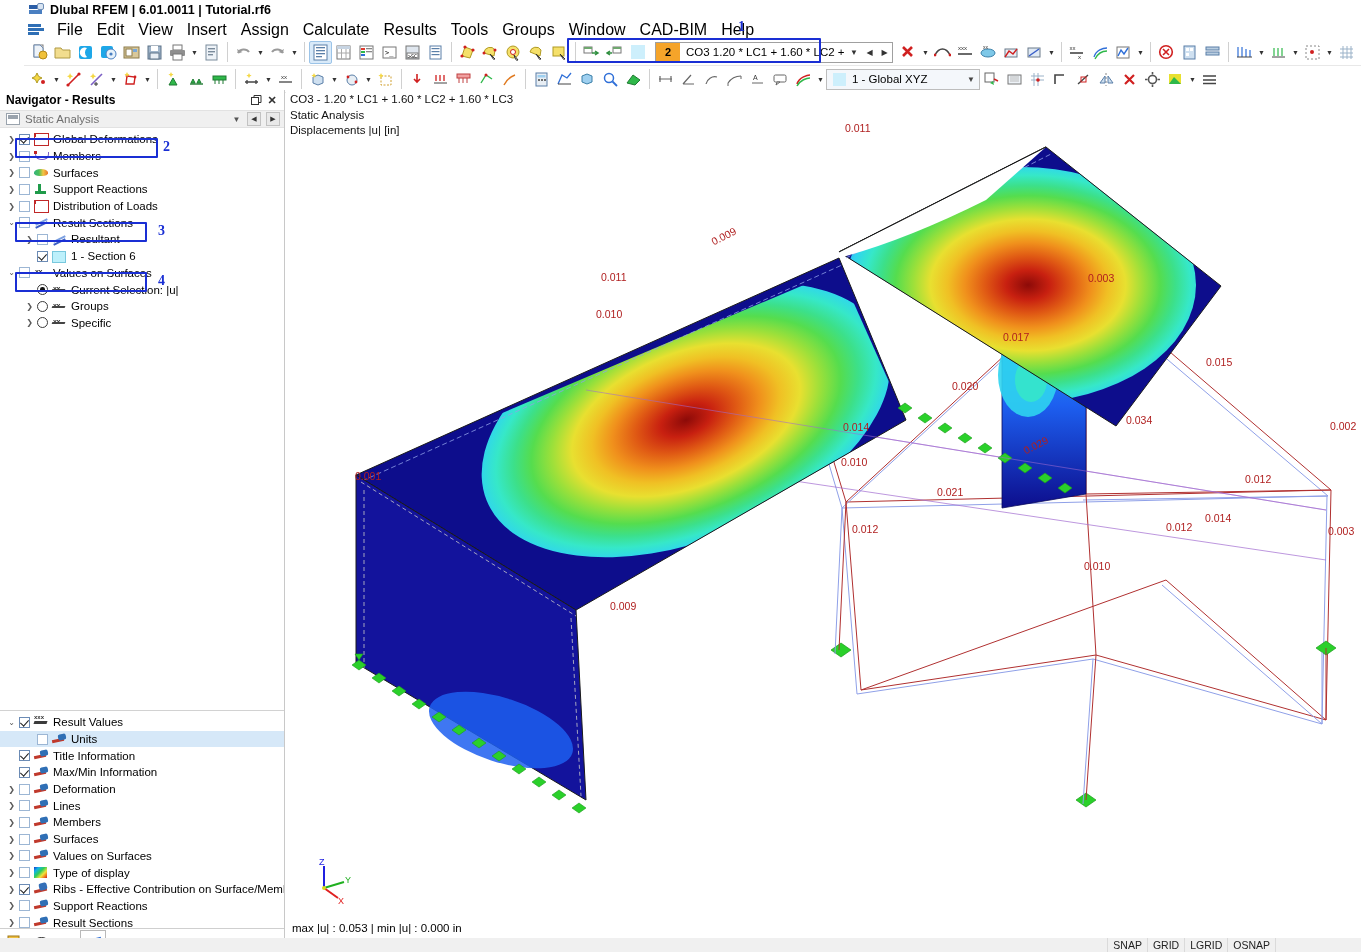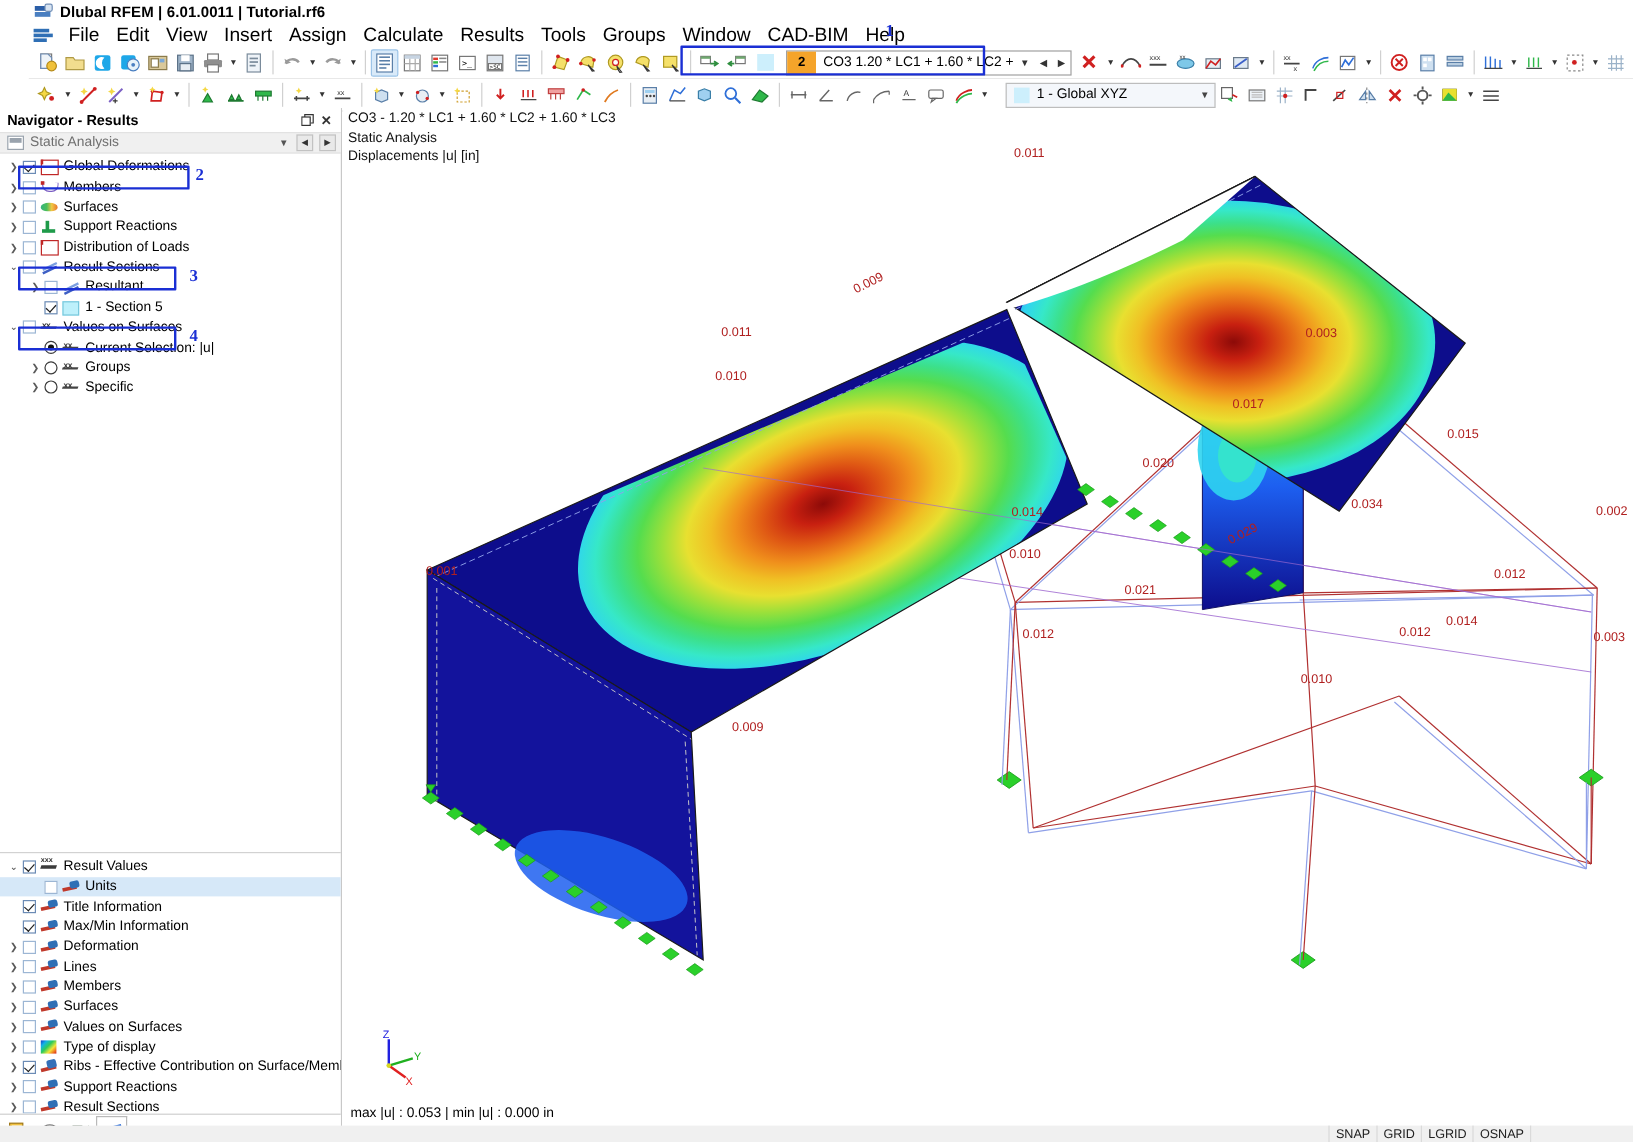--- a/index.html
+++ b/index.html
@@ -73,22 +73,22 @@
   .lc-nav { width:15px; display:flex;align-items:center;justify-content:center;font-size:8px;color:#333;}
   .annot-box {
     position:absolute; border:2px solid #1a2fd4; pointer-events:none; border-radius:1px;
   }
   .annot-num {
     position:absolute; color:#1a2fd4; font-weight:bold; font-size:14px;
     font-family:"Liberation Serif", serif;
   }
 
   .cs-combo {
-    display:flex; align-items:center; height:21px; width: 175px;
-    border:1px solid #bdbdbd; background:#f4f7fb; font-size:11.5px; margin-left:12px; flex:none;
+    display:flex; align-items:center; height:21px; width: 154px;
+    border:1px solid #bdbdbd; background:#f4f7fb; font-size:11.5px; margin-left:0; flex:none;
   }
   .cs-swatch { width:13px; height:13px; background:#cdeffc; margin:0 6px; flex:none;}
   .cs-arrow { width:16px; text-align:center; font-size:8px; color:#444;}
 
   
   .navigator {
     position:absolute; left:0; top:90px; width:285px; height:862px;
     background:#fff; border-right:1px solid #c8c8c8;
     display:flex; flex-direction:column;
   }
@@ -863,21 +863,21 @@
         <div class="trow" style="padding-left: 22px;">
           <span class="texp">❯</span>
           <span class="tchk pale"></span>
           <span class="ticon ic-result"></span>
           <span class="tlabel">Resultant</span>
         </div>
         <div class="trow" style="padding-left: 22px;">
           <span class="texp"></span>
           <span class="tchk on"></span>
           <span class="ticon ic-sec"></span>
-          <span class="tlabel">1 - Section 5</span>
+          <span class="tlabel">1 - Section 6</span>
         </div>
         <div class="trow" style="padding-left: 4px;">
           <span class="texp">⌄</span>
           <span class="tchk pale"></span>
           <span class="ticon ic-xx"></span>
           <span class="tlabel">Values on Surfaces</span>
         </div>
         <div class="trow" style="padding-left: 22px;">
           <span class="texp"></span>
           <span class="tradio on"></span>
@@ -1225,21 +1225,21 @@
         <text x="24" y="44" font-size="9" fill="#e02020" font-family="sans-serif">X</text>
       </g>
     </svg>
 
     <div id="vlabels">
         <div class="vlabel" style="left: 559px; top: 32px;">0.011</div>
         <div class="vlabel rot" style="left: 426px; top: 146px;">0.009</div>
         <div class="vlabel" style="left: 315px; top: 181px;">0.011</div>
         <div class="vlabel" style="left: 310px; top: 218px;">0.010</div>
         <div class="vlabel" style="left: 802px; top: 182px;">0.003</div>
-        <div class="vlabel" style="left: 717px; top: 241px; margin-left: 24px;">0.017</div>
+        <div class="vlabel" style="left: 717px; top: 241px;">0.017</div>
         <div class="vlabel" style="left: 666px; top: 290px;">0.020</div>
         <div class="vlabel" style="left: 920px; top: 266px;">0.015</div>
         <div class="vlabel" style="left: 840px; top: 324px;">0.034</div>
         <div class="vlabel" style="left: 1044px; top: 330px;">0.002</div>
         <div class="vlabel" style="left: 557px; top: 331px;">0.014</div>
         <div class="vlabel rot" style="left: 738px; top: 355px;">0.029</div>
         <div class="vlabel" style="left: 555px; top: 366px;">0.010</div>
         <div class="vlabel" style="left: 959px; top: 383px;">0.012</div>
         <div class="vlabel" style="left: 651px; top: 396px;">0.021</div>
         <div class="vlabel" style="left: 880px; top: 431px;">0.012</div>

